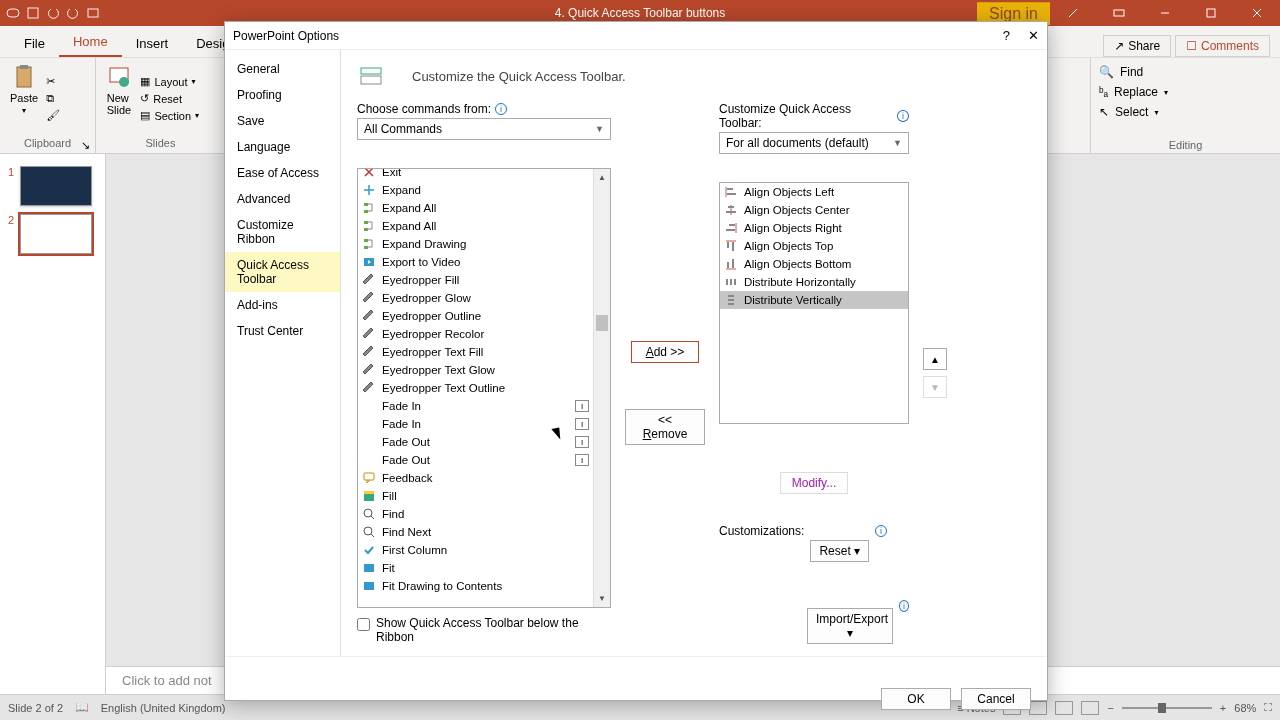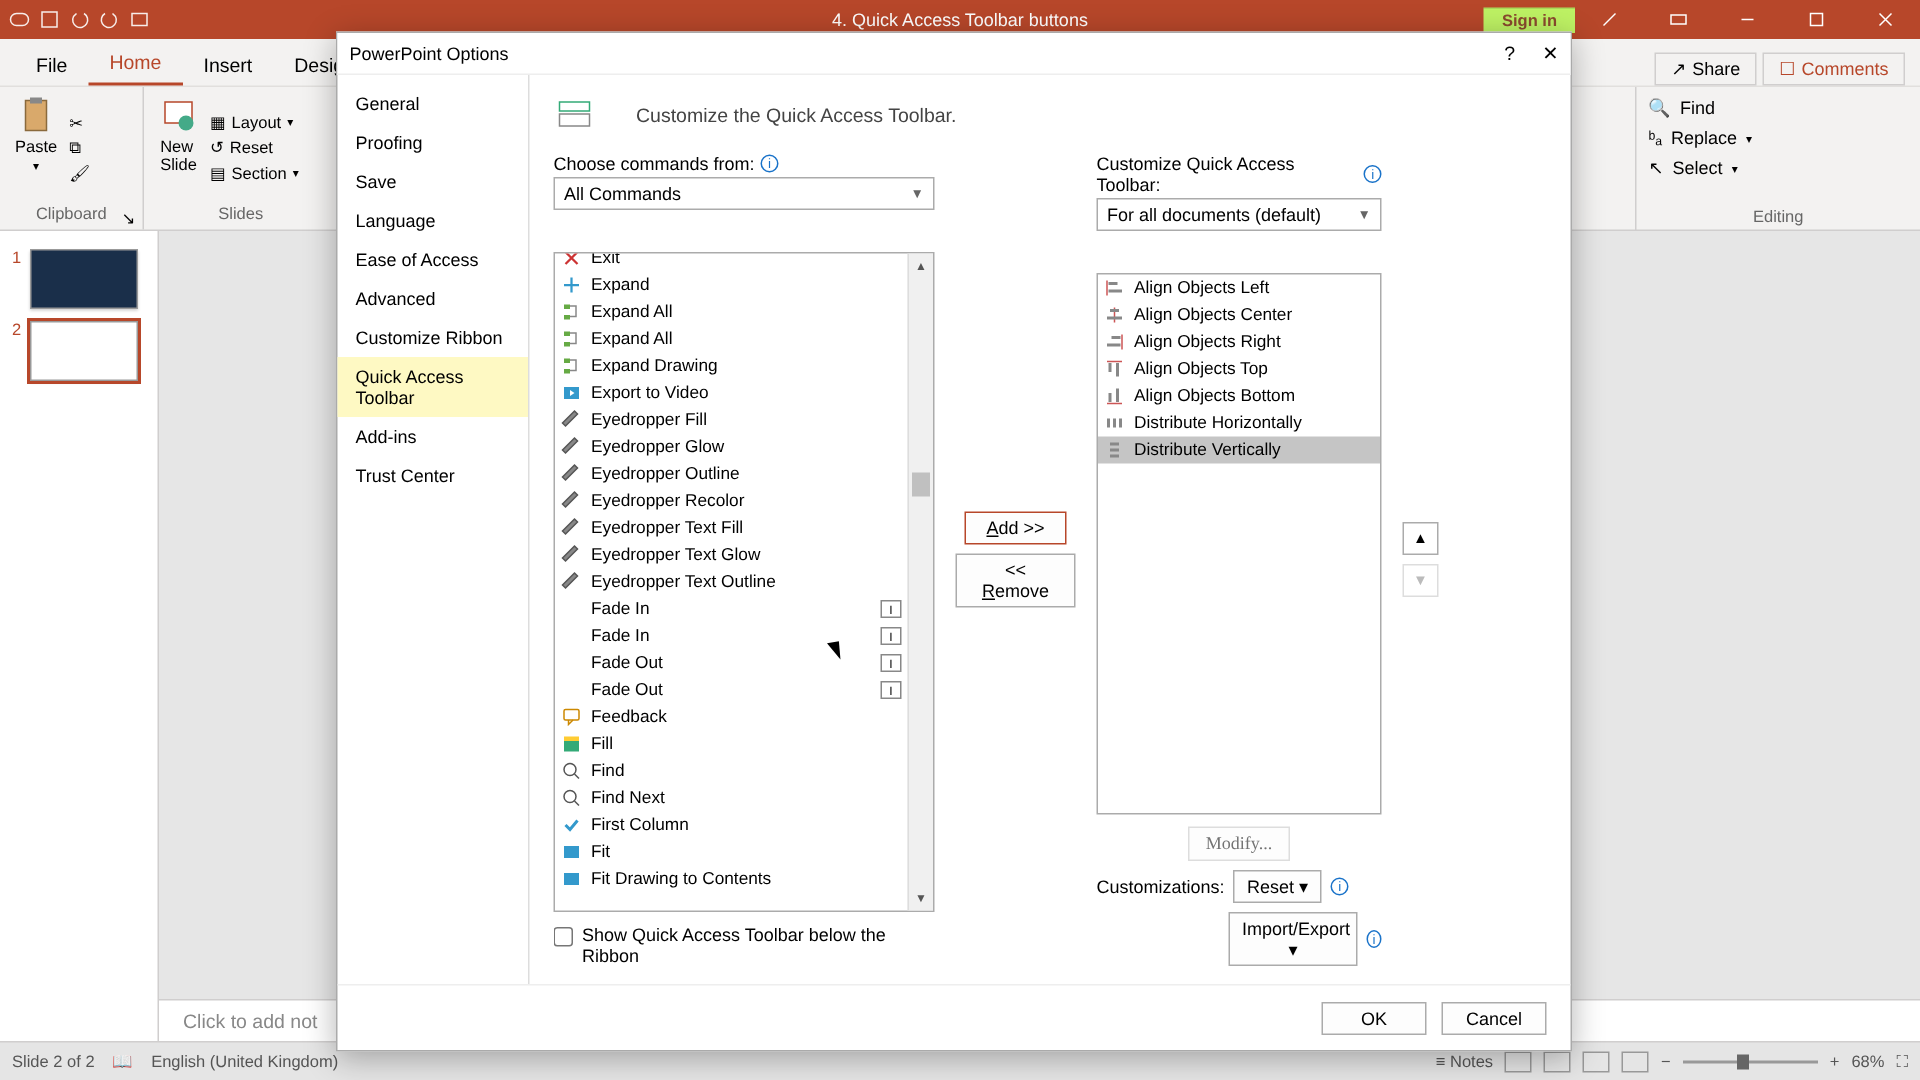--- a/index.html
+++ b/index.html
@@ -5,21 +5,21 @@
 * { margin: 0; padding: 0; box-sizing: border-box; font-family: "Segoe UI", sans-serif; }
 body { width: 1280px; height: 720px; overflow: hidden; background: #fff; position: relative; user-select: none; }
 
 
 .title-bar { height: 26px; background: #b7472a; display: flex; align-items: center; color: #fff; font-size: 12px; position: relative; }
 .title-qat { display: flex; gap: 6px; padding-left: 6px; }
 .title-qat .qicon { width: 14px; height: 14px; opacity: 0.9; }
 .title-qat svg { width: 14px; height: 14px; }
 .title-text { position: absolute; left: 50%; transform: translateX(-50%); color: #fff; }
 .title-right { position: absolute; right: 0; display: flex; align-items: center; height: 26px; }
-.signin { background: #bef264; color: #8a4a2e; padding: 2px 12px; font-size: 11px; border-top: 1px solid rgba(0,0,0,.1); font-weight: bold; }
+.signin { background: #eab308; color: #8a4a2e; padding: 2px 12px; font-size: 16px; border-top: 1px solid rgba(0,0,0,.1); }
 .title-ctrl { width: 46px; height: 26px; display: flex; align-items: center; justify-content: center; }
 .title-ctrl svg { width: 12px; height: 12px; stroke: #fff; fill: none; }
 
 
 .menu-bar { height: 32px; background: #f3f2f1; display: flex; align-items: flex-end; padding-left: 10px; font-size: 13px; border-bottom: 1px solid #e1dfdd; }
 .menu-item { padding: 6px 14px; cursor: pointer; }
 .menu-item.active { border-bottom: 2px solid #b7472a; color: #b7472a; }
 .menu-right { margin-left: auto; display: flex; gap: 4px; padding-right: 10px; align-items: center; }
 .share-btn, .comments-btn { border: 1px solid #d0cece; padding: 3px 10px; font-size: 12px; display: flex; align-items: center; gap: 4px; }
 .comments-btn { color: #b7472a; }
@@ -61,21 +61,21 @@
 .zoom-slider { width: 90px; height: 2px; background: #999; position: relative; }
 .zoom-slider::after { content: ''; position: absolute; width: 8px; height: 10px; background: #666; top: -4px; left: 40%; }
 
 
 .dialog-backdrop { position: absolute; inset: 0; }
 .dialog { position: absolute; left: 224px; top: 21px; width: 824px; height: 680px; background: #fff; border: 1px solid #aaa; box-shadow: 0 4px 20px rgba(0,0,0,.3); display: flex; flex-direction: column; }
 .dialog-title { height: 28px; display: flex; align-items: center; padding: 0 8px; font-size: 12px; background: #fff; border-bottom: 1px solid #eee; }
 .dialog-title-right { margin-left: auto; display: flex; gap: 18px; }
 .dialog-title-right span { cursor: pointer; font-size: 13px; }
 .dialog-body { flex: 1; display: flex; }
-.dialog-nav { width: 128px; border-right: 1px solid #ddd; padding: 6px 0; font-size: 12px; }
+.dialog-nav { width: 116px; border-right: 1px solid #ddd; padding: 6px 0; font-size: 12px; }
 .dialog-nav-item { padding: 6px 12px; cursor: pointer; }
 .dialog-nav-item.sel { background: #fef9c3; }
 .dialog-content { flex: 1; padding: 12px 16px; display: flex; flex-direction: column; font-size: 12px; }
 .dialog-header-row { display: flex; align-items: center; gap: 27px; margin-bottom: 12px; }
 .dialog-header-row svg { width: 28px; height: 28px; }
 .dialog-cols { display: flex; gap: 14px; flex: 1; }
 .dlg-col { display: flex; flex-direction: column; }
 .col-left { width: 254px; }
 .col-mid { width: 80px; justify-content: center; align-items: center; gap: 6px; }
 .col-right { width: 190px; }
@@ -86,23 +86,23 @@
 .combo .chev { font-size: 9px; color: #666; }
 .listbox { flex: 1; border: 1px solid #ababab; position: relative; overflow: hidden; }
 .listbox-inner { position: absolute; inset: 0; right: 17px; overflow: hidden; }
 .lb-item { height: 18px; display: flex; align-items: center; gap: 6px; padding: 0 4px; font-size: 11.5px; cursor: pointer; }
 .lb-item .licon { width: 14px; height: 14px; display: flex; align-items: center; justify-content: center; flex-shrink: 0; }
 .lb-item .ricon { width: 14px; height: 12px; margin-left: auto; border: 1px solid #888; font-size: 8px; display: flex; align-items: center; justify-content: center; }
 .lb-item.sel { background: #c5c5c5; }
 .scrollbar { position: absolute; right: 0; top: 0; bottom: 0; width: 17px; background: #f0f0f0; border-left: 1px solid #ddd; }
 .scroll-btn { height: 17px; display: flex; align-items: center; justify-content: center; font-size: 8px; background: #f0f0f0; cursor: pointer; color: #555; }
 .scroll-thumb { position: absolute; left: 2px; right: 2px; background: #c0c0c0; }
-.dlg-btn { border: 1px solid #ababab; background: #fdfdfd; padding: 3px 8px; font-size: 12px; cursor: pointer; text-align: center; min-width: 68px; }
+.dlg-btn { border: 1px solid #ababab; background: #fdfdfd; padding: 3px 8px; font-size: 12px; cursor: pointer; text-align: center; min-width: 68px; margin-top: 40px; }
 .dlg-btn.highlight { border: 1px solid #b7472a; }
-.dlg-btn.disabled { color: #737373; border-color: #ddd; font-family: Liberation Serif, serif; }
+.dlg-btn.disabled { color: #a21caf; border-color: #ddd; }
 .arrow-btn { width: 24px; height: 22px; border: 1px solid #ababab; display: flex; align-items: center; justify-content: center; font-size: 10px; cursor: pointer; }
 .arrow-btn.disabled { color: #bbb; border-color: #ddd; }
 .below-list { padding-top: 8px; display: flex; align-items: flex-start; gap: 6px; font-size: 12px; }
 .below-list input { margin-top: 2px; }
 .customizations-row { display: flex; align-items: center; gap: 6px; margin-top: 6px; font-size: 12px; }
 .dialog-footer { height: 44px; border-top: 1px solid #eee; display: flex; align-items: center; justify-content: flex-end; gap: 10px; padding: 0 16px; }
 .cursor { position: absolute; width: 12px; height: 16px; pointer-events: none; }
 .cursor::before { content: ''; position: absolute; width: 0; height: 0; border-left: 7px solid black; border-top: 4px solid transparent; border-bottom: 10px solid transparent; transform: rotate(-40deg); }
 </style>
 </head>

